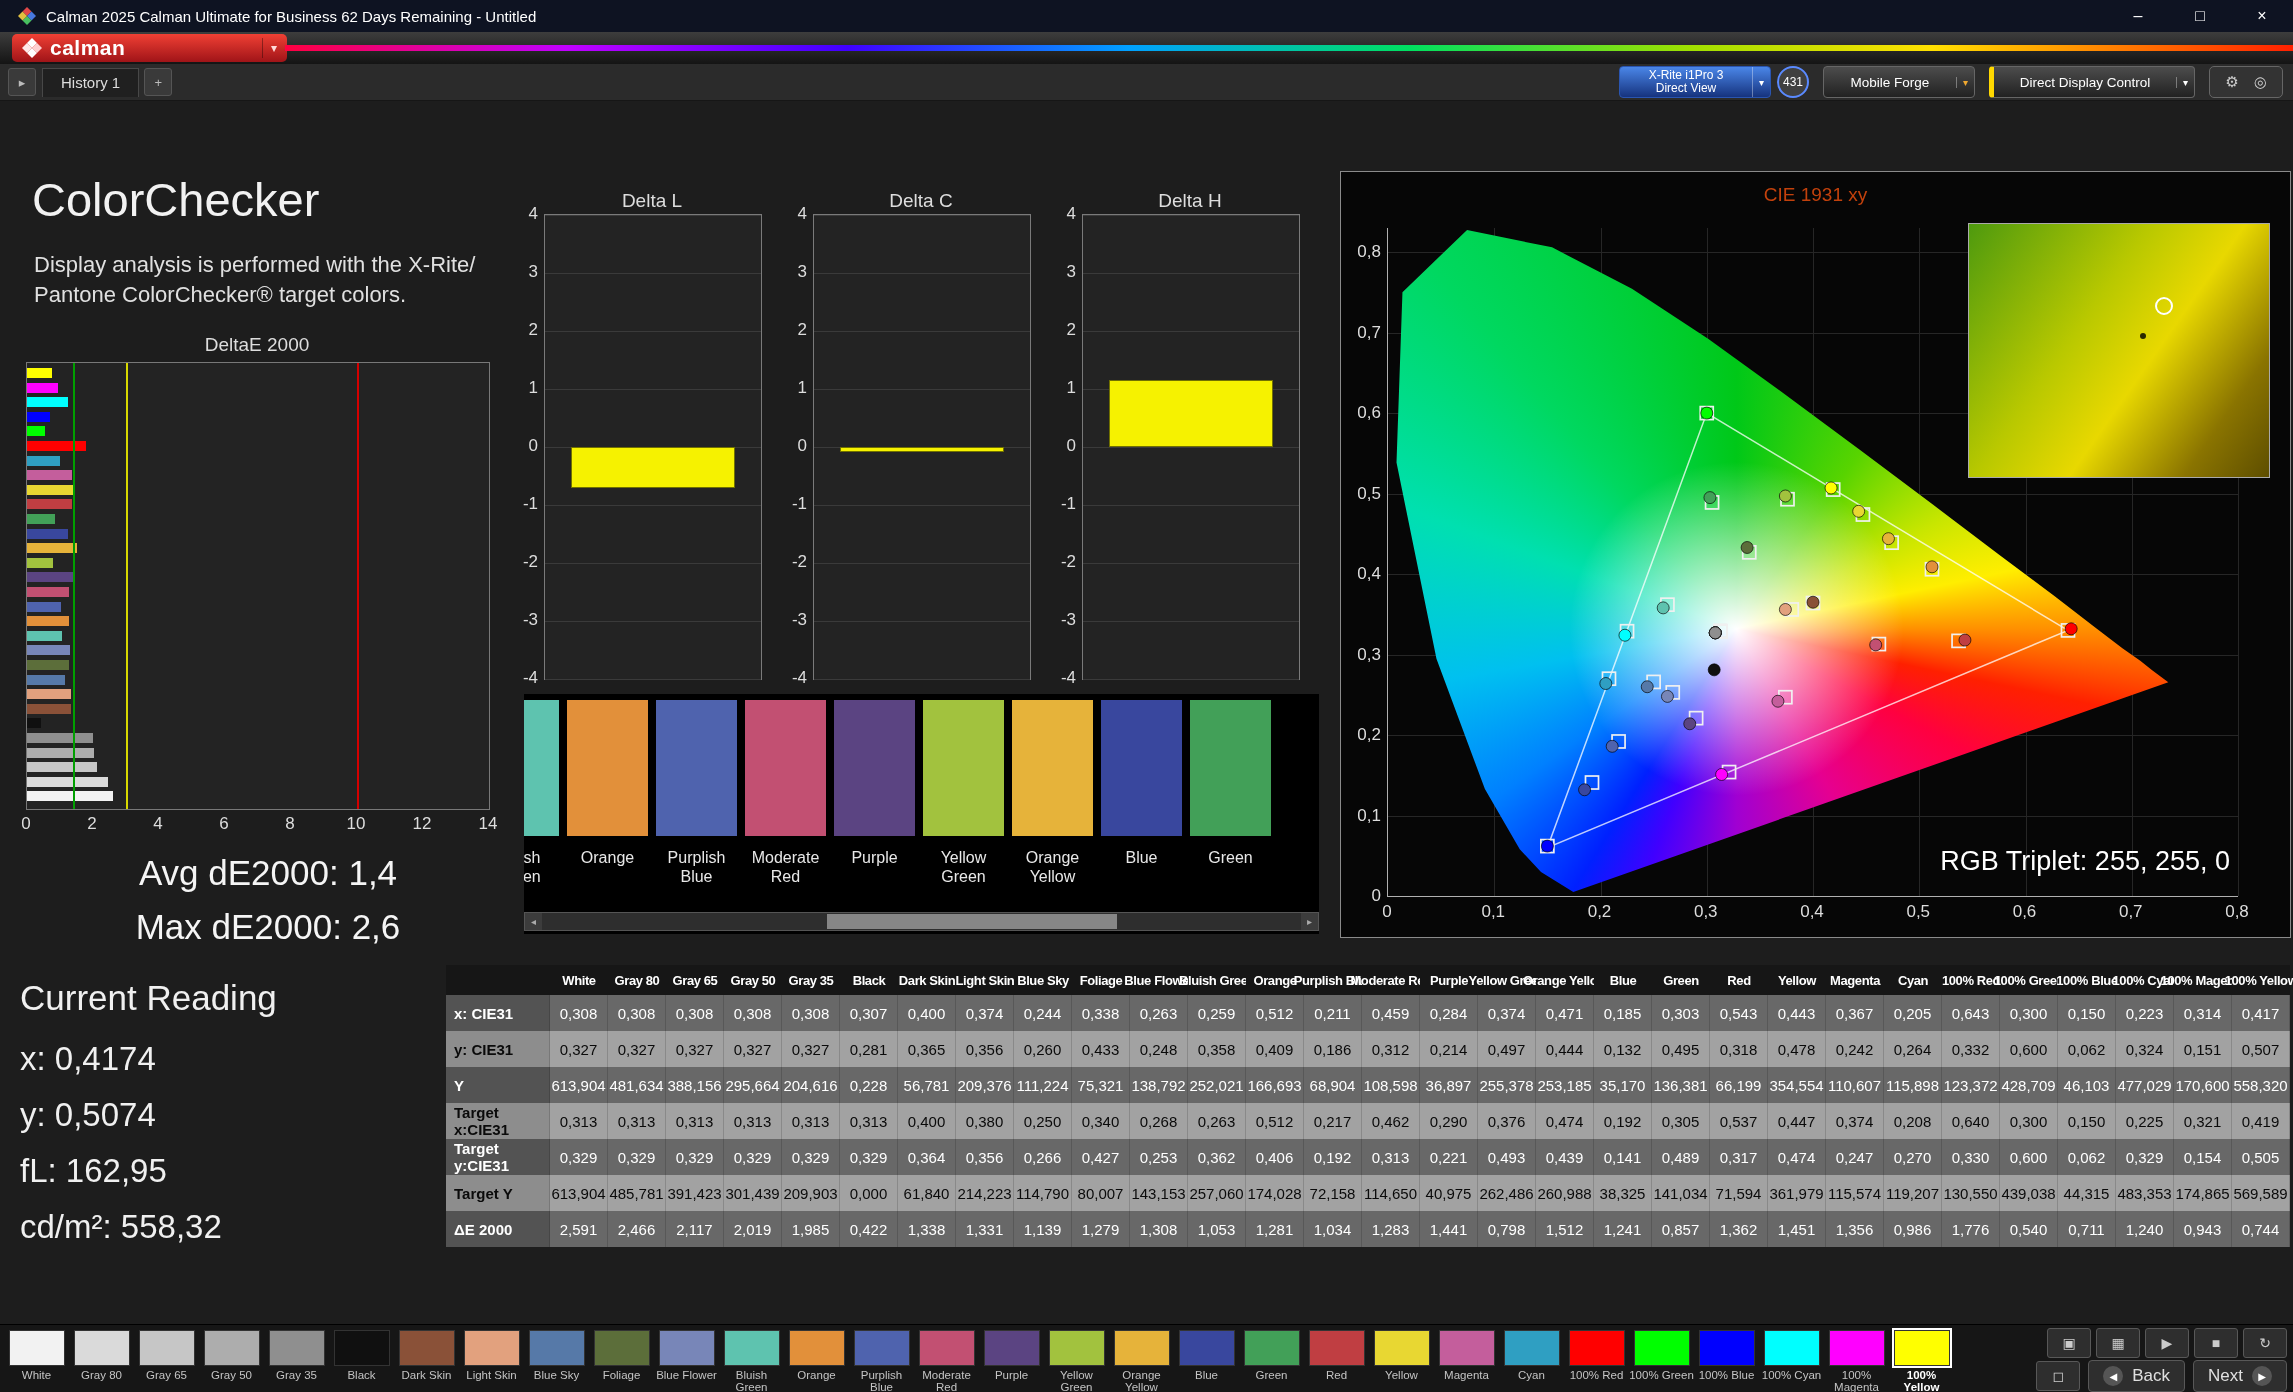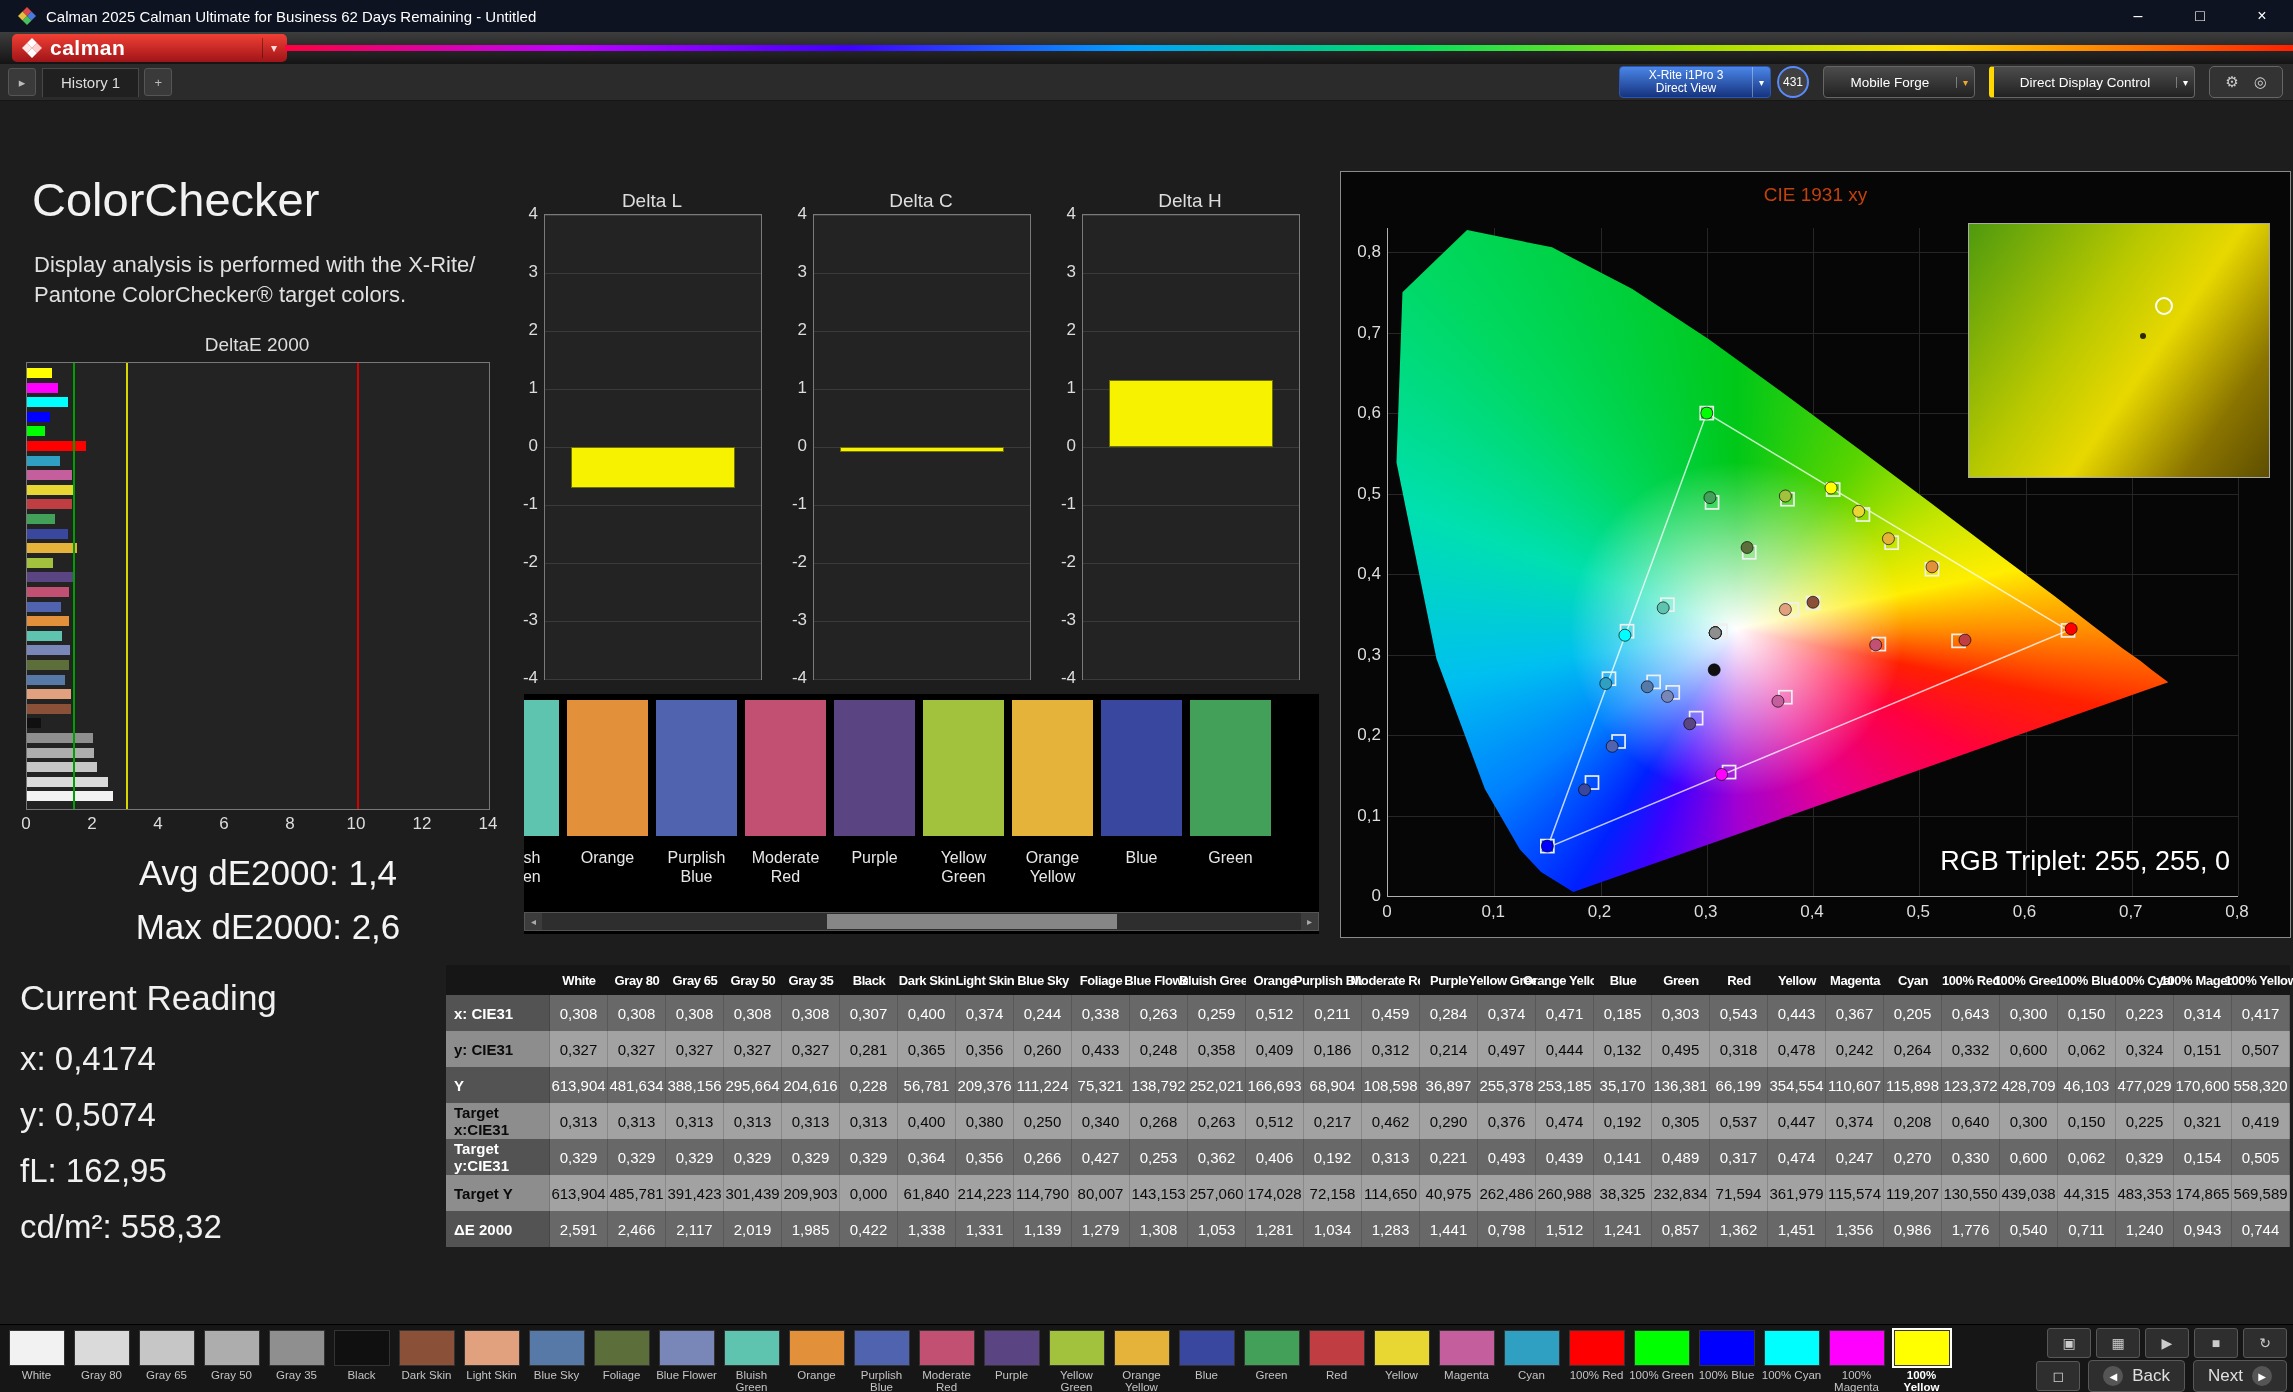--- a/index.html
+++ b/index.html
@@ -676,21 +676,21 @@
         <div class="td">80,007</div>
         <div class="td">143,153</div>
         <div class="td">257,060</div>
         <div class="td">174,028</div>
         <div class="td">72,158</div>
         <div class="td">114,650</div>
         <div class="td">40,975</div>
         <div class="td">262,486</div>
         <div class="td">260,988</div>
         <div class="td">38,325</div>
-        <div class="td">232,834</div>
+        <div class="td">141,034</div>
         <div class="td">71,594</div>
         <div class="td">361,979</div>
         <div class="td">115,574</div>
         <div class="td">119,207</div>
         <div class="td">130,550</div>
         <div class="td">439,038</div>
         <div class="td">44,315</div>
         <div class="td">483,353</div>
         <div class="td">174,865</div>
         <div class="td">569,589</div>

